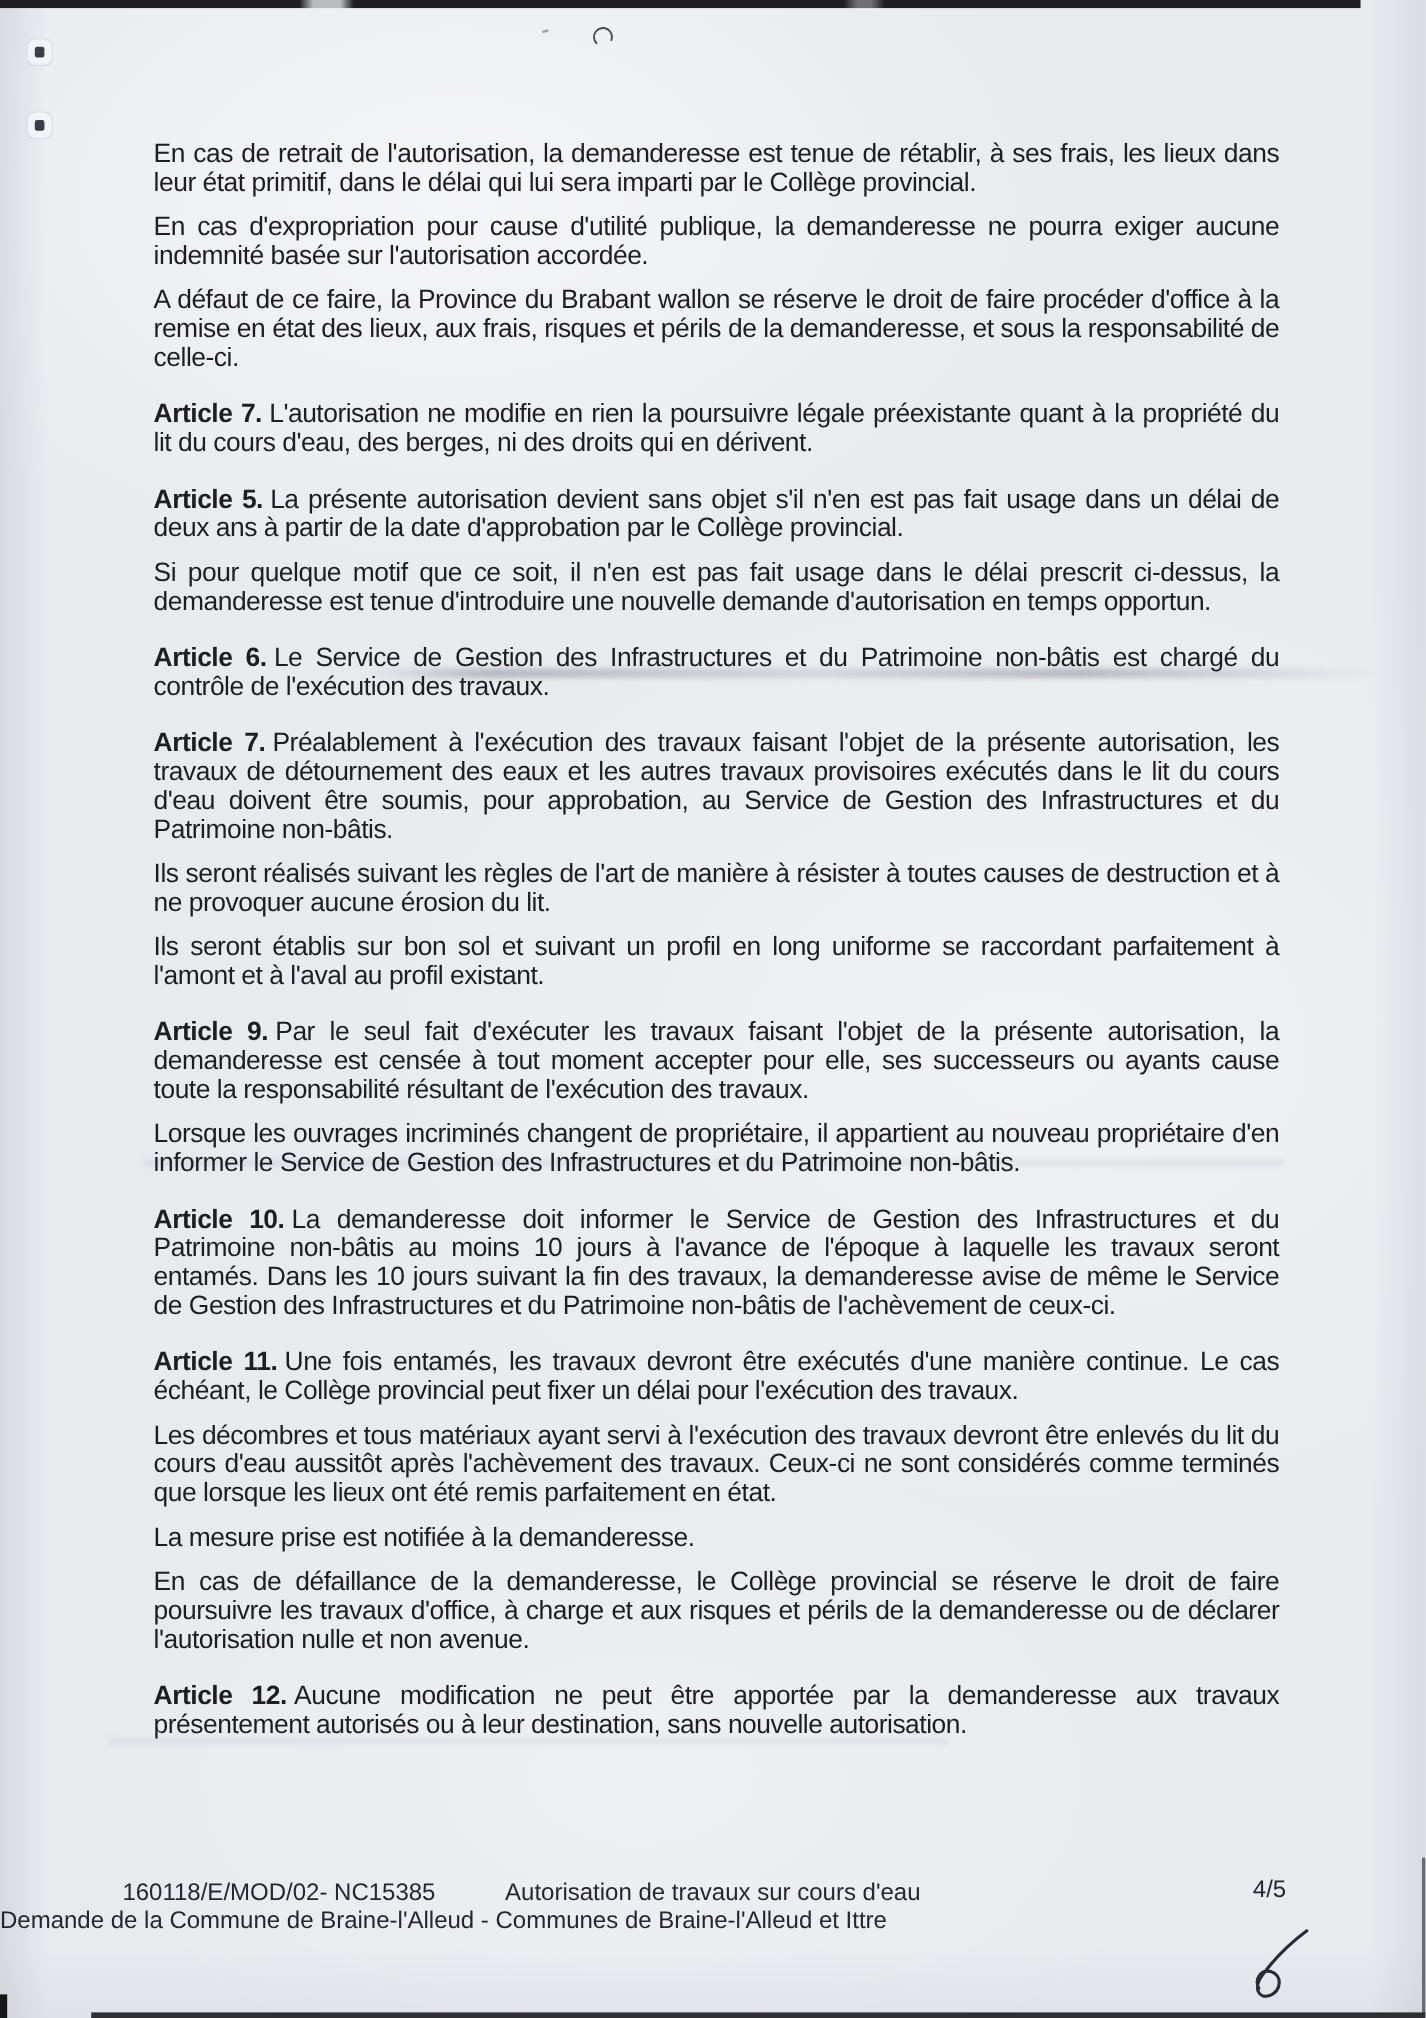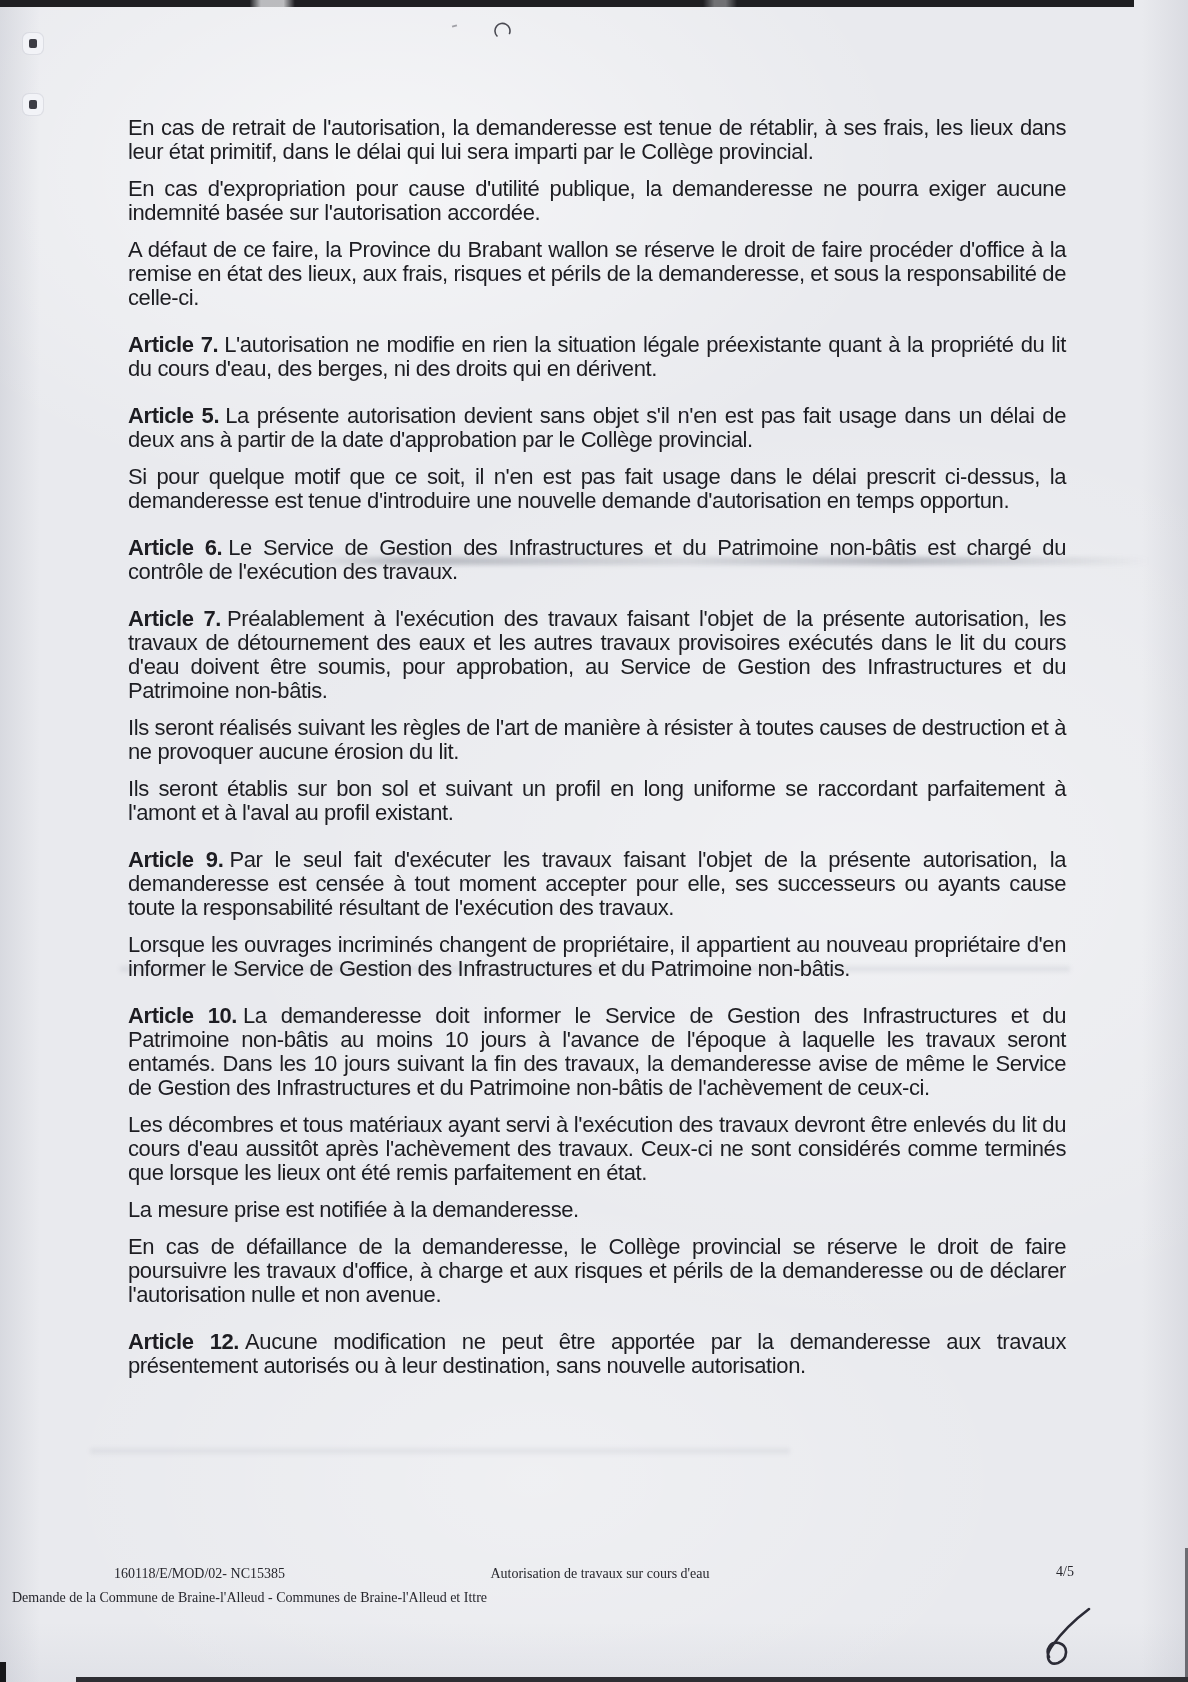--- a/index.html
+++ b/index.html
@@ -44,22 +44,22 @@
     font-size:22px; line-height:24px; letter-spacing:-0.4px;
     color:#1d1d22; text-align:justify;
   }
   .content p { margin:13px 0 0 0; }
   .content p:first-child { margin-top:0; }
   .content p.art { margin-top:23px; }
   .alabel { font-weight:bold; }
   .alabel:not(:empty) { margin-right:6px; }
 
   
-  .footer { position:absolute; left:12px; right:0; top:1566px; height:60px;
-    font-family:Liberation Serif, serif; font-size:14px; color:#26262c; }
+  .footer { position:absolute; left:0; right:0; top:1566px; height:60px;
+    font-family:Liberation Sans, sans-serif; font-size:20px; color:#26262c; }
   .f-ref { position:absolute; left:102px; top:0; }
   .f-title1 { position:absolute; left:0; right:0; top:0; text-align:center; }
   .f-page { position:absolute; left:1044px; top:-2px; }
   .f-title2 { position:absolute; left:0; right:0; top:24px; }
 
   .signature { position:absolute; left:1032px; top:1606px; }
 </style>
 </head>
 <body>
 
@@ -73,30 +73,31 @@
     <path d="M5 18 A 7.5 7.5 0 1 1 17.5 15.5" fill="none" stroke="#4a4a52" stroke-width="1.6" stroke-linecap="round"></path>
   </svg>
   <div class="crease crease-a"></div>
   <div class="crease crease-b"></div>
   <div class="crease crease-c"></div>
 
   <div class="content">
     <p><span class="alabel"></span><span>En cas de retrait de l'autorisation, la demanderesse est tenue de rétablir, à ses frais, les lieux dans leur état primitif, dans le délai qui lui sera imparti par le Collège provincial.</span></p>
     <p><span class="alabel"></span><span>En cas d'expropriation pour cause d'utilité publique, la demanderesse ne pourra exiger aucune indemnité basée sur l'autorisation accordée.</span></p>
     <p><span class="alabel"></span><span>A défaut de ce faire, la Province du Brabant wallon se réserve le droit de faire procéder d'office à la remise en état des lieux, aux frais, risques et périls de la demanderesse, et sous la responsabilité de celle-ci.</span></p>
-    <p class="art"><span class="alabel">Article 7.</span><span>L'autorisation ne modifie en rien la situation légale préexistante quant à la propriété du lit du cours d'eau, des berges, ni des droits qui en dérivent.</span></p>
+    <p class="art"><span class="alabel">Article 7.</span><span>L'autorisation ne modifie en rien la poursuivre légale préexistante quant à la propriété du lit du cours d'eau, des berges, ni des droits qui en dérivent.</span></p>
     <p class="art"><span class="alabel">Article 5.</span><span>La présente autorisation devient sans objet s'il n'en est pas fait usage dans un délai de deux ans à partir de la date d'approbation par le Collège provincial.</span></p>
     <p><span class="alabel"></span><span>Si pour quelque motif que ce soit, il n'en est pas fait usage dans le délai prescrit ci-dessus, la demanderesse est tenue d'introduire une nouvelle demande d'autorisation en temps opportun.</span></p>
     <p class="art"><span class="alabel">Article 6.</span><span>Le Service de Gestion des Infrastructures et du Patrimoine non-bâtis est chargé du contrôle de l'exécution des travaux.</span></p>
     <p class="art"><span class="alabel">Article 7.</span><span>Préalablement à l'exécution des travaux faisant l'objet de la présente autorisation, les travaux de détournement des eaux et les autres travaux provisoires exécutés dans le lit du cours d'eau doivent être soumis, pour approbation, au Service de Gestion des Infrastructures et du Patrimoine non-bâtis.</span></p>
     <p><span class="alabel"></span><span>Ils seront réalisés suivant les règles de l'art de manière à résister à toutes causes de destruction et à ne provoquer aucune érosion du lit.</span></p>
     <p><span class="alabel"></span><span>Ils seront établis sur bon sol et suivant un profil en long uniforme se raccordant parfaitement à l'amont et à l'aval au profil existant.</span></p>
     <p class="art"><span class="alabel">Article 9.</span><span>Par le seul fait d'exécuter les travaux faisant l'objet de la présente autorisation, la demanderesse est censée à tout moment accepter pour elle, ses successeurs ou ayants cause toute la responsabilité résultant de l'exécution des travaux.</span></p>
     <p><span class="alabel"></span><span>Lorsque les ouvrages incriminés changent de propriétaire, il appartient au nouveau propriétaire d'en informer le Service de Gestion des Infrastructures et du Patrimoine non-bâtis.</span></p>
     <p class="art"><span class="alabel">Article 10.</span><span>La demanderesse doit informer le Service de Gestion des Infrastructures et du Patrimoine non-bâtis au moins 10 jours à l'avance de l'époque à laquelle les travaux seront entamés. Dans les 10 jours suivant la fin des travaux, la demanderesse avise de même le Service de Gestion des Infrastructures et du Patrimoine non-bâtis de l'achèvement de ceux-ci.</span></p>
+    <p class="art"><span class="alabel">Article 11.</span><span>Une fois entamés, les travaux devront être exécutés d'une manière continue. Le cas échéant, le Collège provincial peut fixer un délai pour l'exécution des travaux.</span></p>
     <p><span class="alabel"></span><span>Les décombres et tous matériaux ayant servi à l'exécution des travaux devront être enlevés du lit du cours d'eau aussitôt après l'achèvement des travaux. Ceux-ci ne sont considérés comme terminés que lorsque les lieux ont été remis parfaitement en état.</span></p>
     <p><span class="alabel"></span><span>La mesure prise est notifiée à la demanderesse.</span></p>
     <p><span class="alabel"></span><span>En cas de défaillance de la demanderesse, le Collège provincial se réserve le droit de faire poursuivre les travaux d'office, à charge et aux risques et périls de la demanderesse ou de déclarer l'autorisation nulle et non avenue.</span></p>
     <p class="art"><span class="alabel">Article 12.</span><span>Aucune modification ne peut être apportée par la demanderesse aux travaux présentement autorisés ou à leur destination, sans nouvelle autorisation.</span></p>
   </div>
 
   <div class="footer">
     <div class="f-ref">160118/E/MOD/02- NC15385</div>
     <div class="f-title1">Autorisation de travaux sur cours d'eau</div>
     <div class="f-page">4/5</div>

